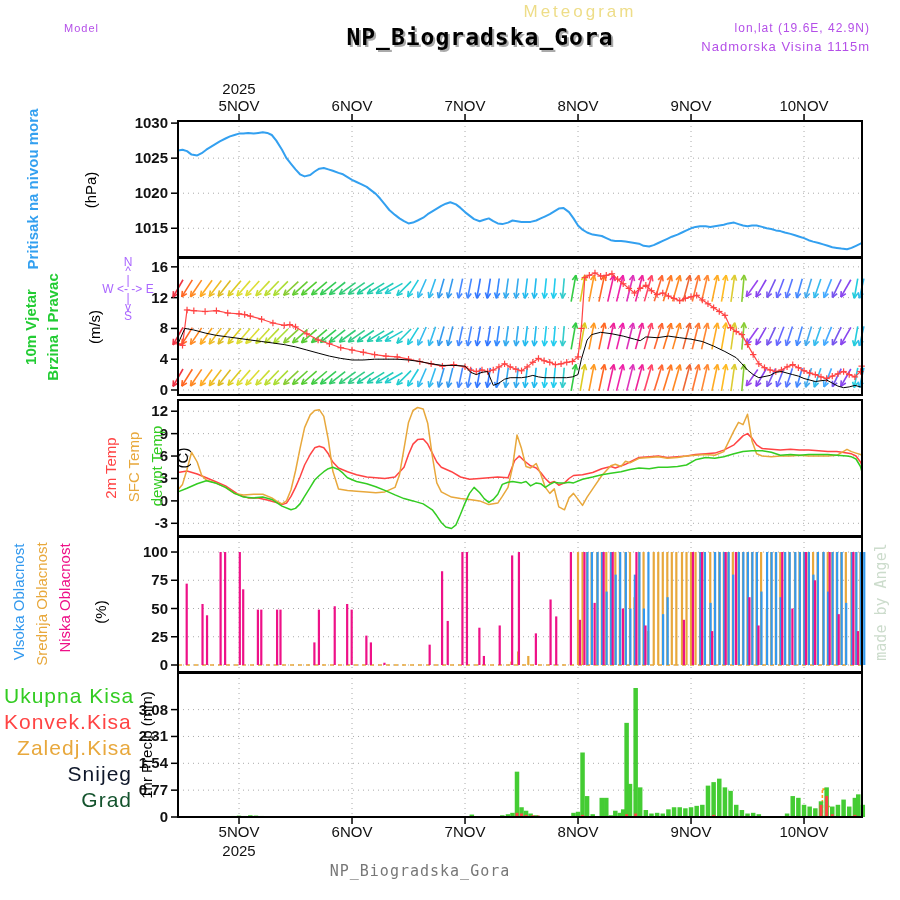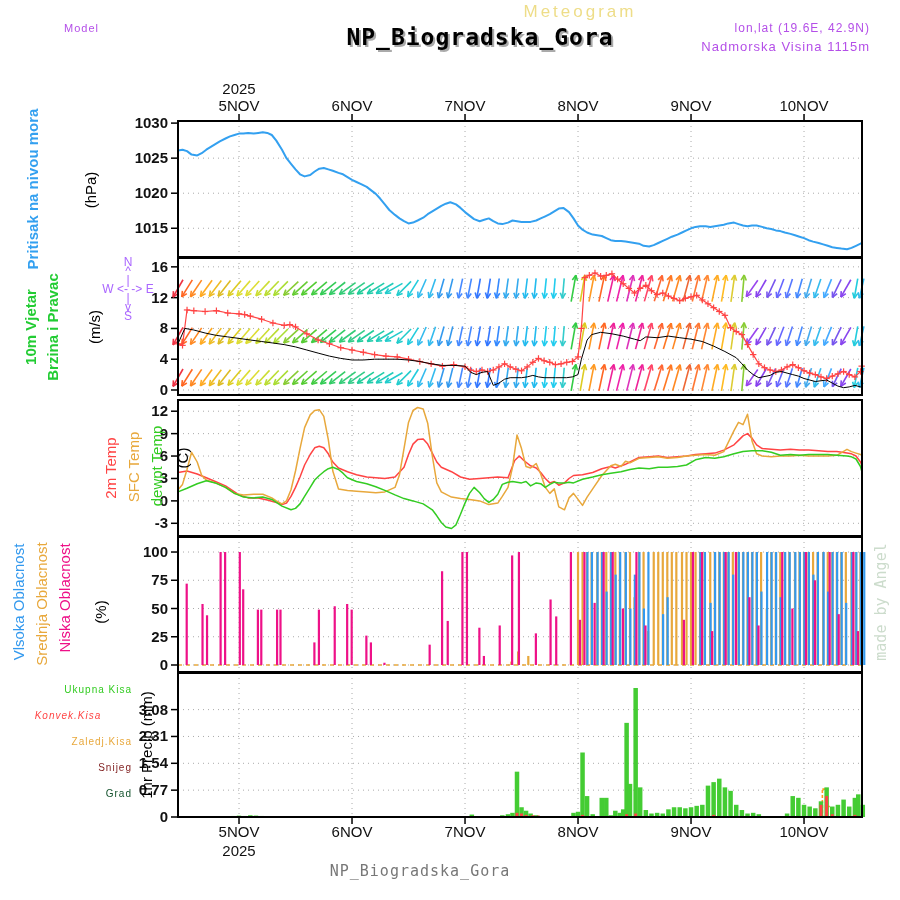--- a/index.html
+++ b/index.html
@@ -6,25 +6,25 @@
   #fig{position:relative;width:900px;height:900px;background:#fff;overflow:hidden;
        font-family:"Liberation Sans",sans-serif;}
   .abs{position:absolute;white-space:nowrap;}
   .vlab{position:absolute;white-space:nowrap;transform:translate(-50%,-50%) rotate(-90deg);}
   .meteo{color:#eedd88;font-size:17px;letter-spacing:3px;}
   .violet{color:#b44fe8;}
   .title{font-family:"DejaVu Sans Mono","Liberation Mono",monospace;font-weight:bold;
          font-size:23px;color:#000;text-shadow:2px 2px 0 #aaa;letter-spacing:1px;}
   .blue{color:#33a0f0;} .green{color:#22cc33;} .red{color:#ff4444;}
   .sfc{color:#e8a83c;} .dgreen{color:#33cc22;} .cblue{color:#3399ee;}
-  .mag{color:#ee1188;} .snow{color:#7f1d1d;} .cyan{color:#14532d;}
+  .mag{color:#ee1188;} .snow{color:#0f172a;} .cyan{color:#14532d;}
   .blk{color:#000;}
   .lab15{font-size:15px;}
   .compass{color:#aa66ff;font-size:12px;line-height:9px;text-align:center;}
-  .legend-item{font-size:10px;letter-spacing:1px;}
+  .legend-item{font-size:21px;letter-spacing:1px;}
   .watermark{position:absolute;white-space:nowrap;transform:translate(-50%,-50%) rotate(-90deg);
              color:#ccdccc;font-size:15px;font-family:"DejaVu Sans Mono",monospace;}
   .footer{color:#777;font-family:"DejaVu Sans Mono",monospace;font-size:15px;letter-spacing:1px;}
 </style>
 </head>
 <body>
 
 <div id="fig">
   <svg id="chart" width="900" height="900" style="position:absolute;left:0;top:0;">
       <line x1="239.02098133157114" y1="114" x2="239.02098133157114" y2="121" stroke="#000" stroke-width="1.5"></line>
@@ -1320,20 +1320,20 @@
     <div>N</div>
     <div>^</div>
     <div>|</div>
     <div>W &lt;- -&gt; E</div>
     <div>|</div>
     <div>v</div>
     <div>S</div>
   </div>
 
   <span class="abs legend-item dgreen" style="left:4px;top:684px;width:128px;text-align:right;">Ukupna Kisa</span>
-  <span class="abs legend-item red" style="left:4px;top:710px;width:128px;text-align:center;font-style:italic;">Konvek.Kisa</span>
+  <span class="abs legend-item red" style="left:4px;top:710px;width:128px;text-align:left;">Konvek.Kisa</span>
   <span class="abs legend-item sfc" style="left:4px;top:736px;width:128px;text-align:right;">Zaledj.Kisa</span>
   <span class="abs legend-item snow" style="left:4px;top:762px;width:128px;text-align:right;">Snijeg</span>
   <span class="abs legend-item cyan" style="left:4px;top:788px;width:128px;text-align:right;">Grad</span>
 
   <span class="watermark" style="left:881px;top:602px;">made by Angel</span>
   <span class="abs footer" style="left:270px;top:862px;width:300px;text-align:center;">NP_Biogradska_Gora</span>
 </div>
 
 </body></html>

